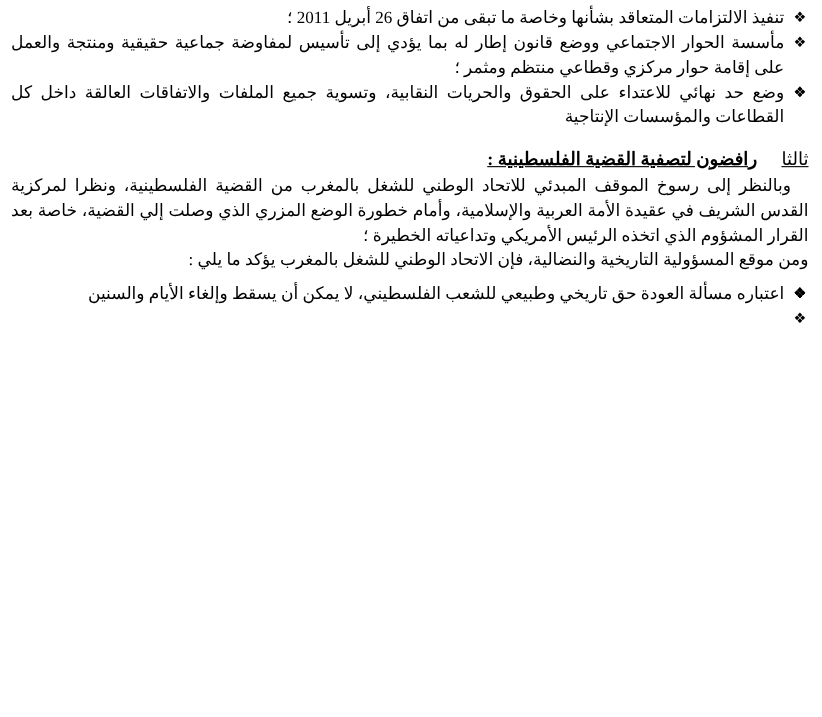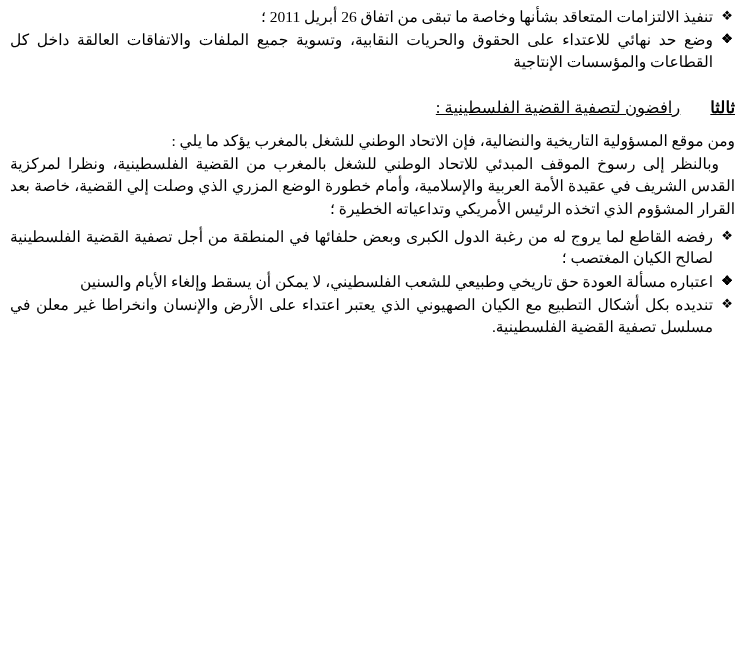--- a/index.html
+++ b/index.html
@@ -49,32 +49,32 @@
     line-height: 1.45;
     text-align: justify;
     text-justify: inter-word;
     margin: 0;
   }
   .para.indent-first {
     text-indent: 16px;
   }
   .section-heading {
     font-size: 16.5px;
-    font-weight: normal;
+    font-weight: bold;
     text-decoration: underline;
-    margin: 8px;
+    margin: 0;
     padding: 0;
     display: inline-block;
   }
   .heading-row {
     margin: 18px 0 4px 0;
   }
   .heading-num {
     font-size: 16.5px;
-    font-weight: bold;
+    font-weight: normal;
     text-decoration: underline;
     margin-left: 18px;
   }
   .block-top {
     margin-top: 0;
   }
   .gap-sm { height: 6px; }
   .list-second > li {
     margin-bottom: 3px;
   }
@@ -84,60 +84,59 @@
 
 <div class="page">
 
   <ul class="bullets block-top">
     <li>
       <span class="bullet">❖</span>
       <span>تنفيذ الالتزامات المتعاقد بشأنها وخاصة ما تبقى من اتفاق 26 أبريل 2011 ؛</span>
     </li>
     <li>
       <span class="bullet">❖</span>
+      <span>مأسسة الحوار الاجتماعي ووضع قانون إطار له بما يؤدي إلى تأسيس لمفاوضة       جماعية حقيقية ومنتجة والعمل على إقامة حوار مركزي وقطاعي منتظم ومثمر ؛</span>
     </li>
     <li>
       <span class="bullet">❖</span>
     </li>
     <li>
       <span class="bullet">❖</span>
       <span>وضع حد نهائي للاعتداء على الحقوق والحريات النقابية،   وتسوية جميع الملفات والاتفاقات العالقة داخل كل القطاعات والمؤسسات الإنتاجية</span>
     </li>
   </ul>
 
   <div class="heading-row">
     <span class="heading-num">ثالثا</span>
     <span class="section-heading">رافضون لتصفية القضية الفلسطينية :</span>
   </div>
 
+  <p class="para indent-first">وبالنظر إلى رسوخ الموقف المبدئي للاتحاد الوطني للشغل بالمغرب من القضية الفلسطينية، ونظرا لمركزية القدس الشريف في عقيدة الأمة العربية والإسلامية، وأمام خطورة الوضع المزري الذي وصلت إلي القضية، خاصة بعد القرار المشؤوم الذي اتخذه الرئيس الأمريكي وتداعياته الخطيرة ؛</p>
   <p class="para">ومن موقع  المسؤولية التاريخية والنضالية، فإن الاتحاد الوطني للشغل بالمغرب يؤكد ما يلي :</p>
-  <p class="para indent-first">وبالنظر إلى رسوخ الموقف المبدئي للاتحاد الوطني للشغل بالمغرب من القضية الفلسطينية، ونظرا لمركزية القدس الشريف في عقيدة الأمة العربية والإسلامية، وأمام خطورة الوضع المزري الذي وصلت إلي القضية، خاصة بعد القرار المشؤوم الذي اتخذه الرئيس الأمريكي وتداعياته الخطيرة ؛</p>
 
   <div class="gap-sm"></div>
 
   <ul class="bullets list-second">
     <li>
       <span class="bullet">❖</span>
-      <span>رفضه القاطع لما يروج له من رغبة الدول الكبرى وبعض حلفائها في المنطقة من أجل            تصفية القضية الفلسطينية لصالح الكيان المغتصب ؛</span>
     </li>
     <li>
       <span class="bullet">❖</span>
     </li>
     <li>
       <span class="bullet">❖</span>
     </li>
     <li>
       <span class="bullet">❖</span>
     </li>
     <li>
       <span class="bullet">❖</span>
     </li>
     <li>
       <span class="bullet">❖</span>
       <span>اعتباره  مسألة العودة حق تاريخي وطبيعي للشعب الفلسطيني، لا يمكن أن يسقط وإلغاء الأيام والسنين</span>
     </li>
     <li>
       <span class="bullet">❖</span>
-      <span>تنديده بكل أشكال التطبيع مع الكيان الصهيوني الذي يعتبر  اعتداء على الأرض والإنسان وانخراطا  غير معلن في مسلسل تصفية القضية الفلسطينية.</span>
     </li>
   </ul>
 
 </div>
 
 </body></html>

